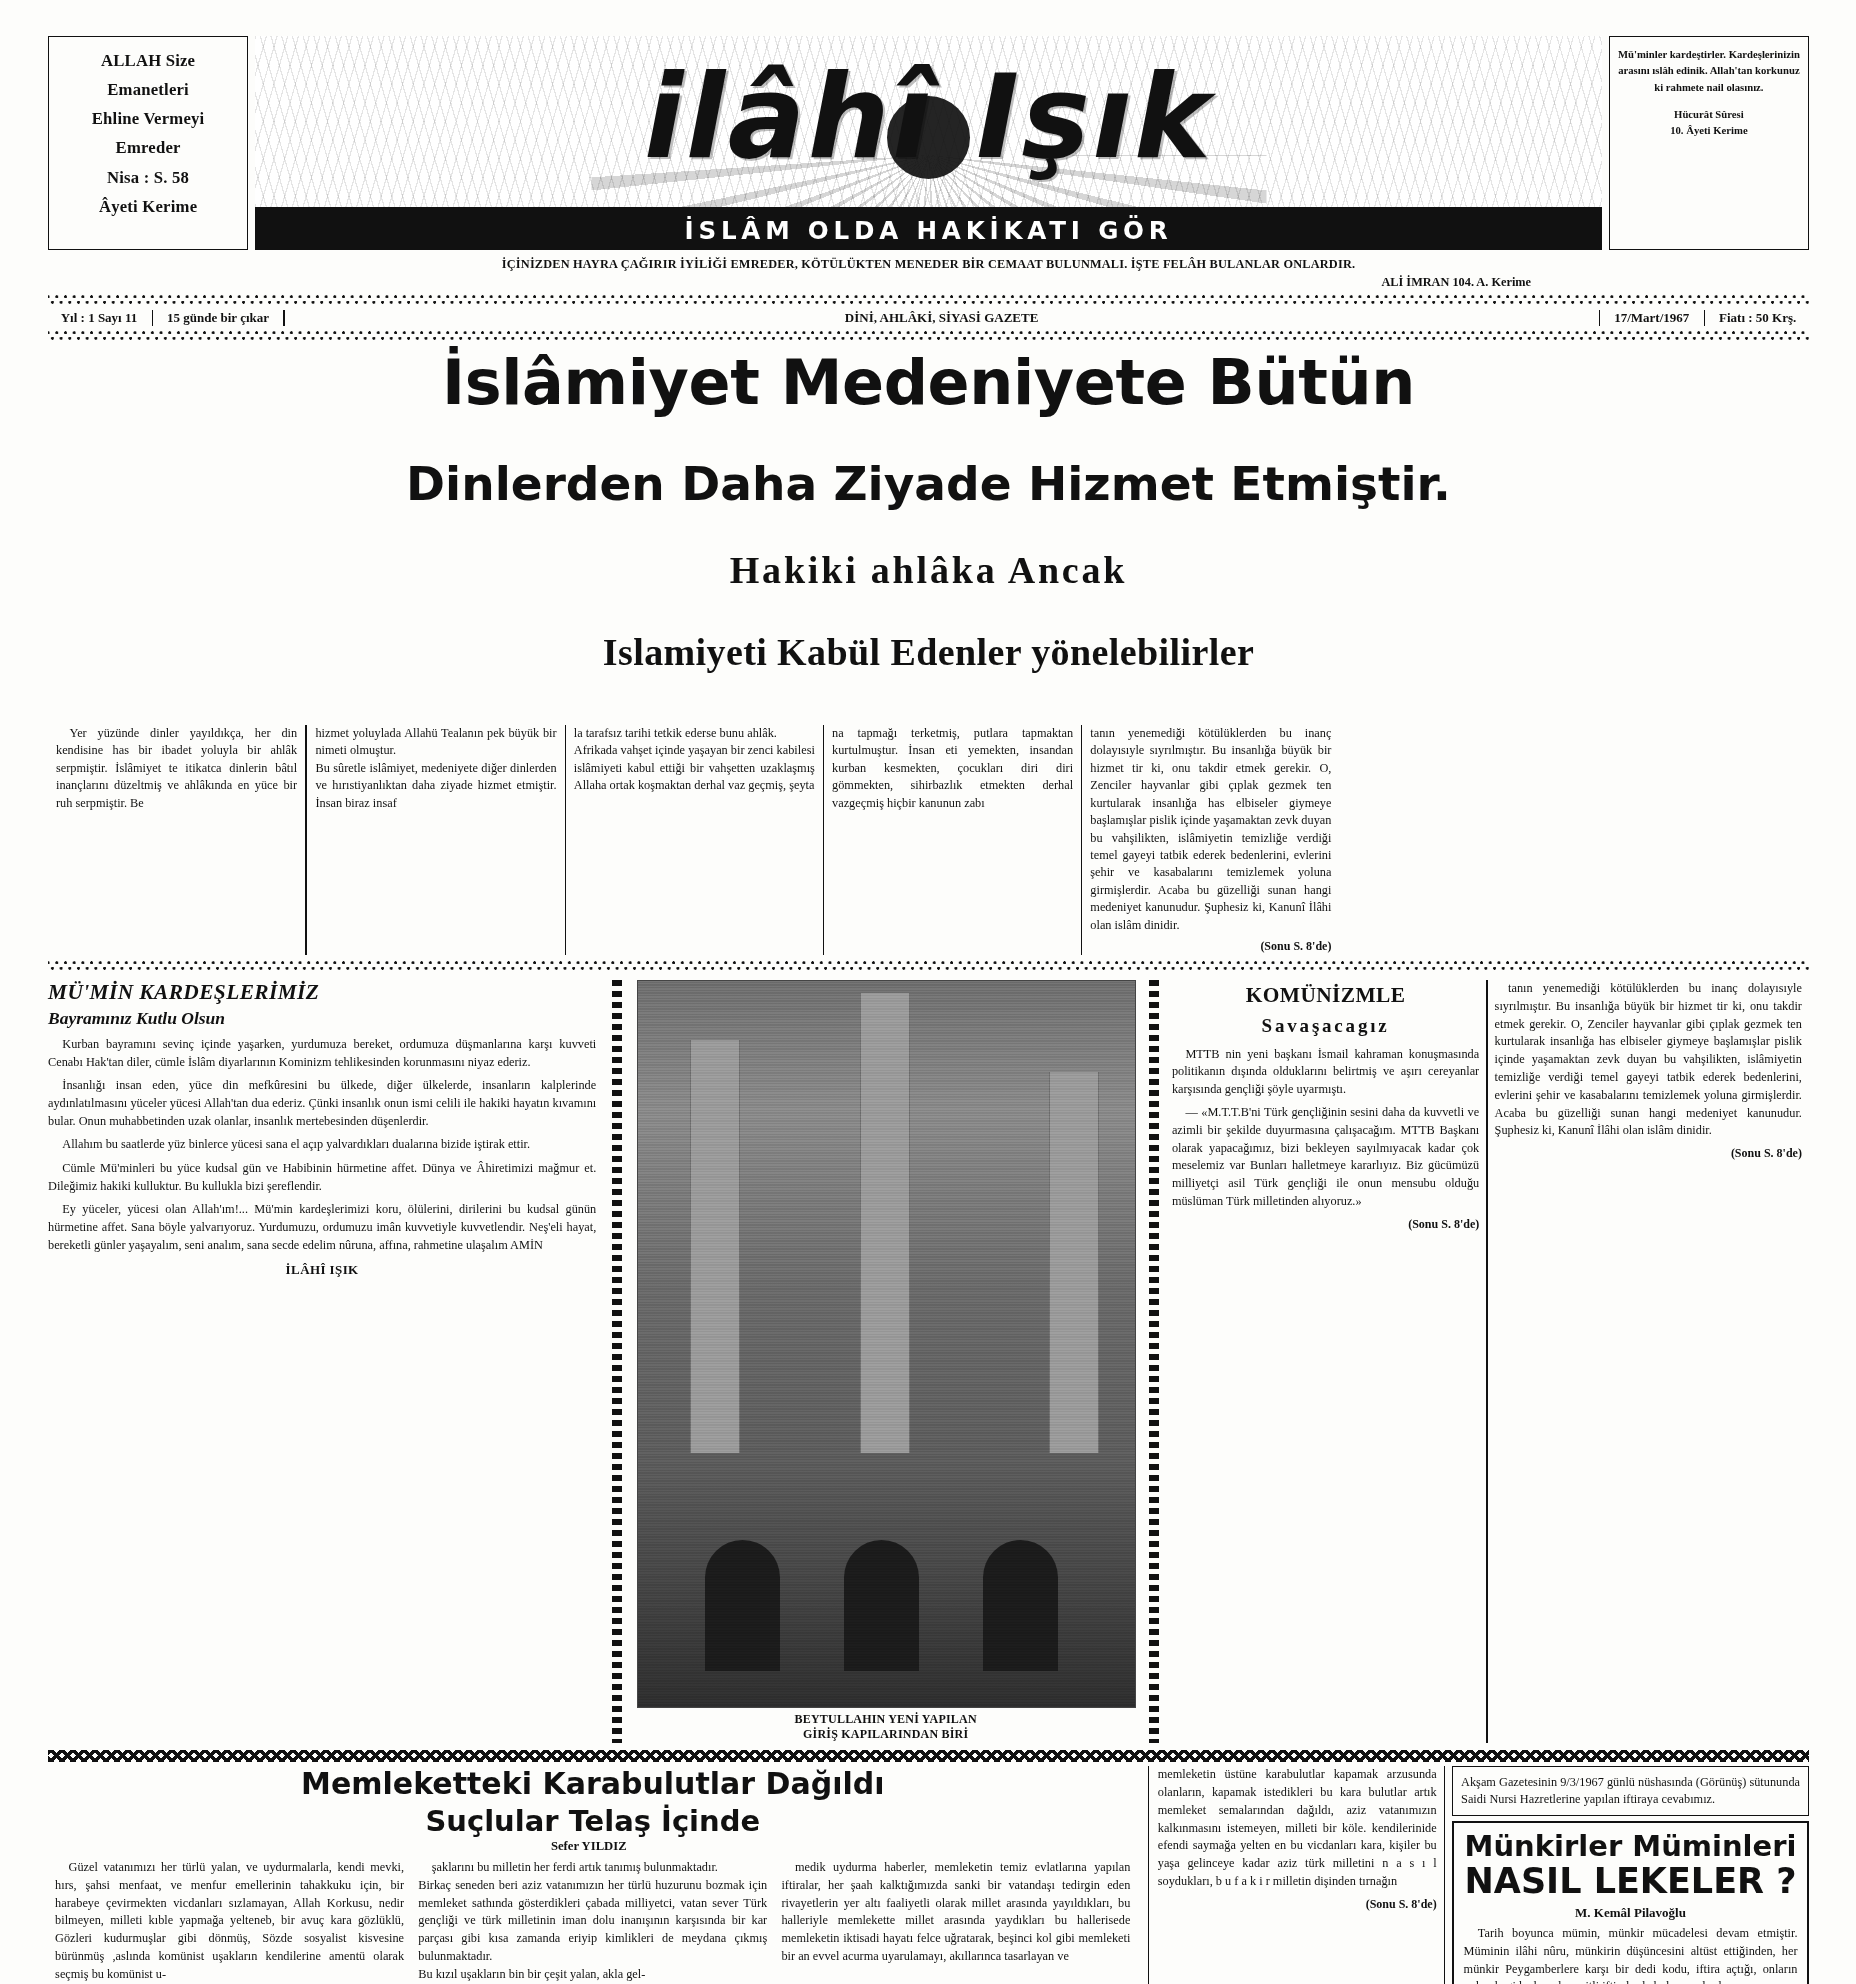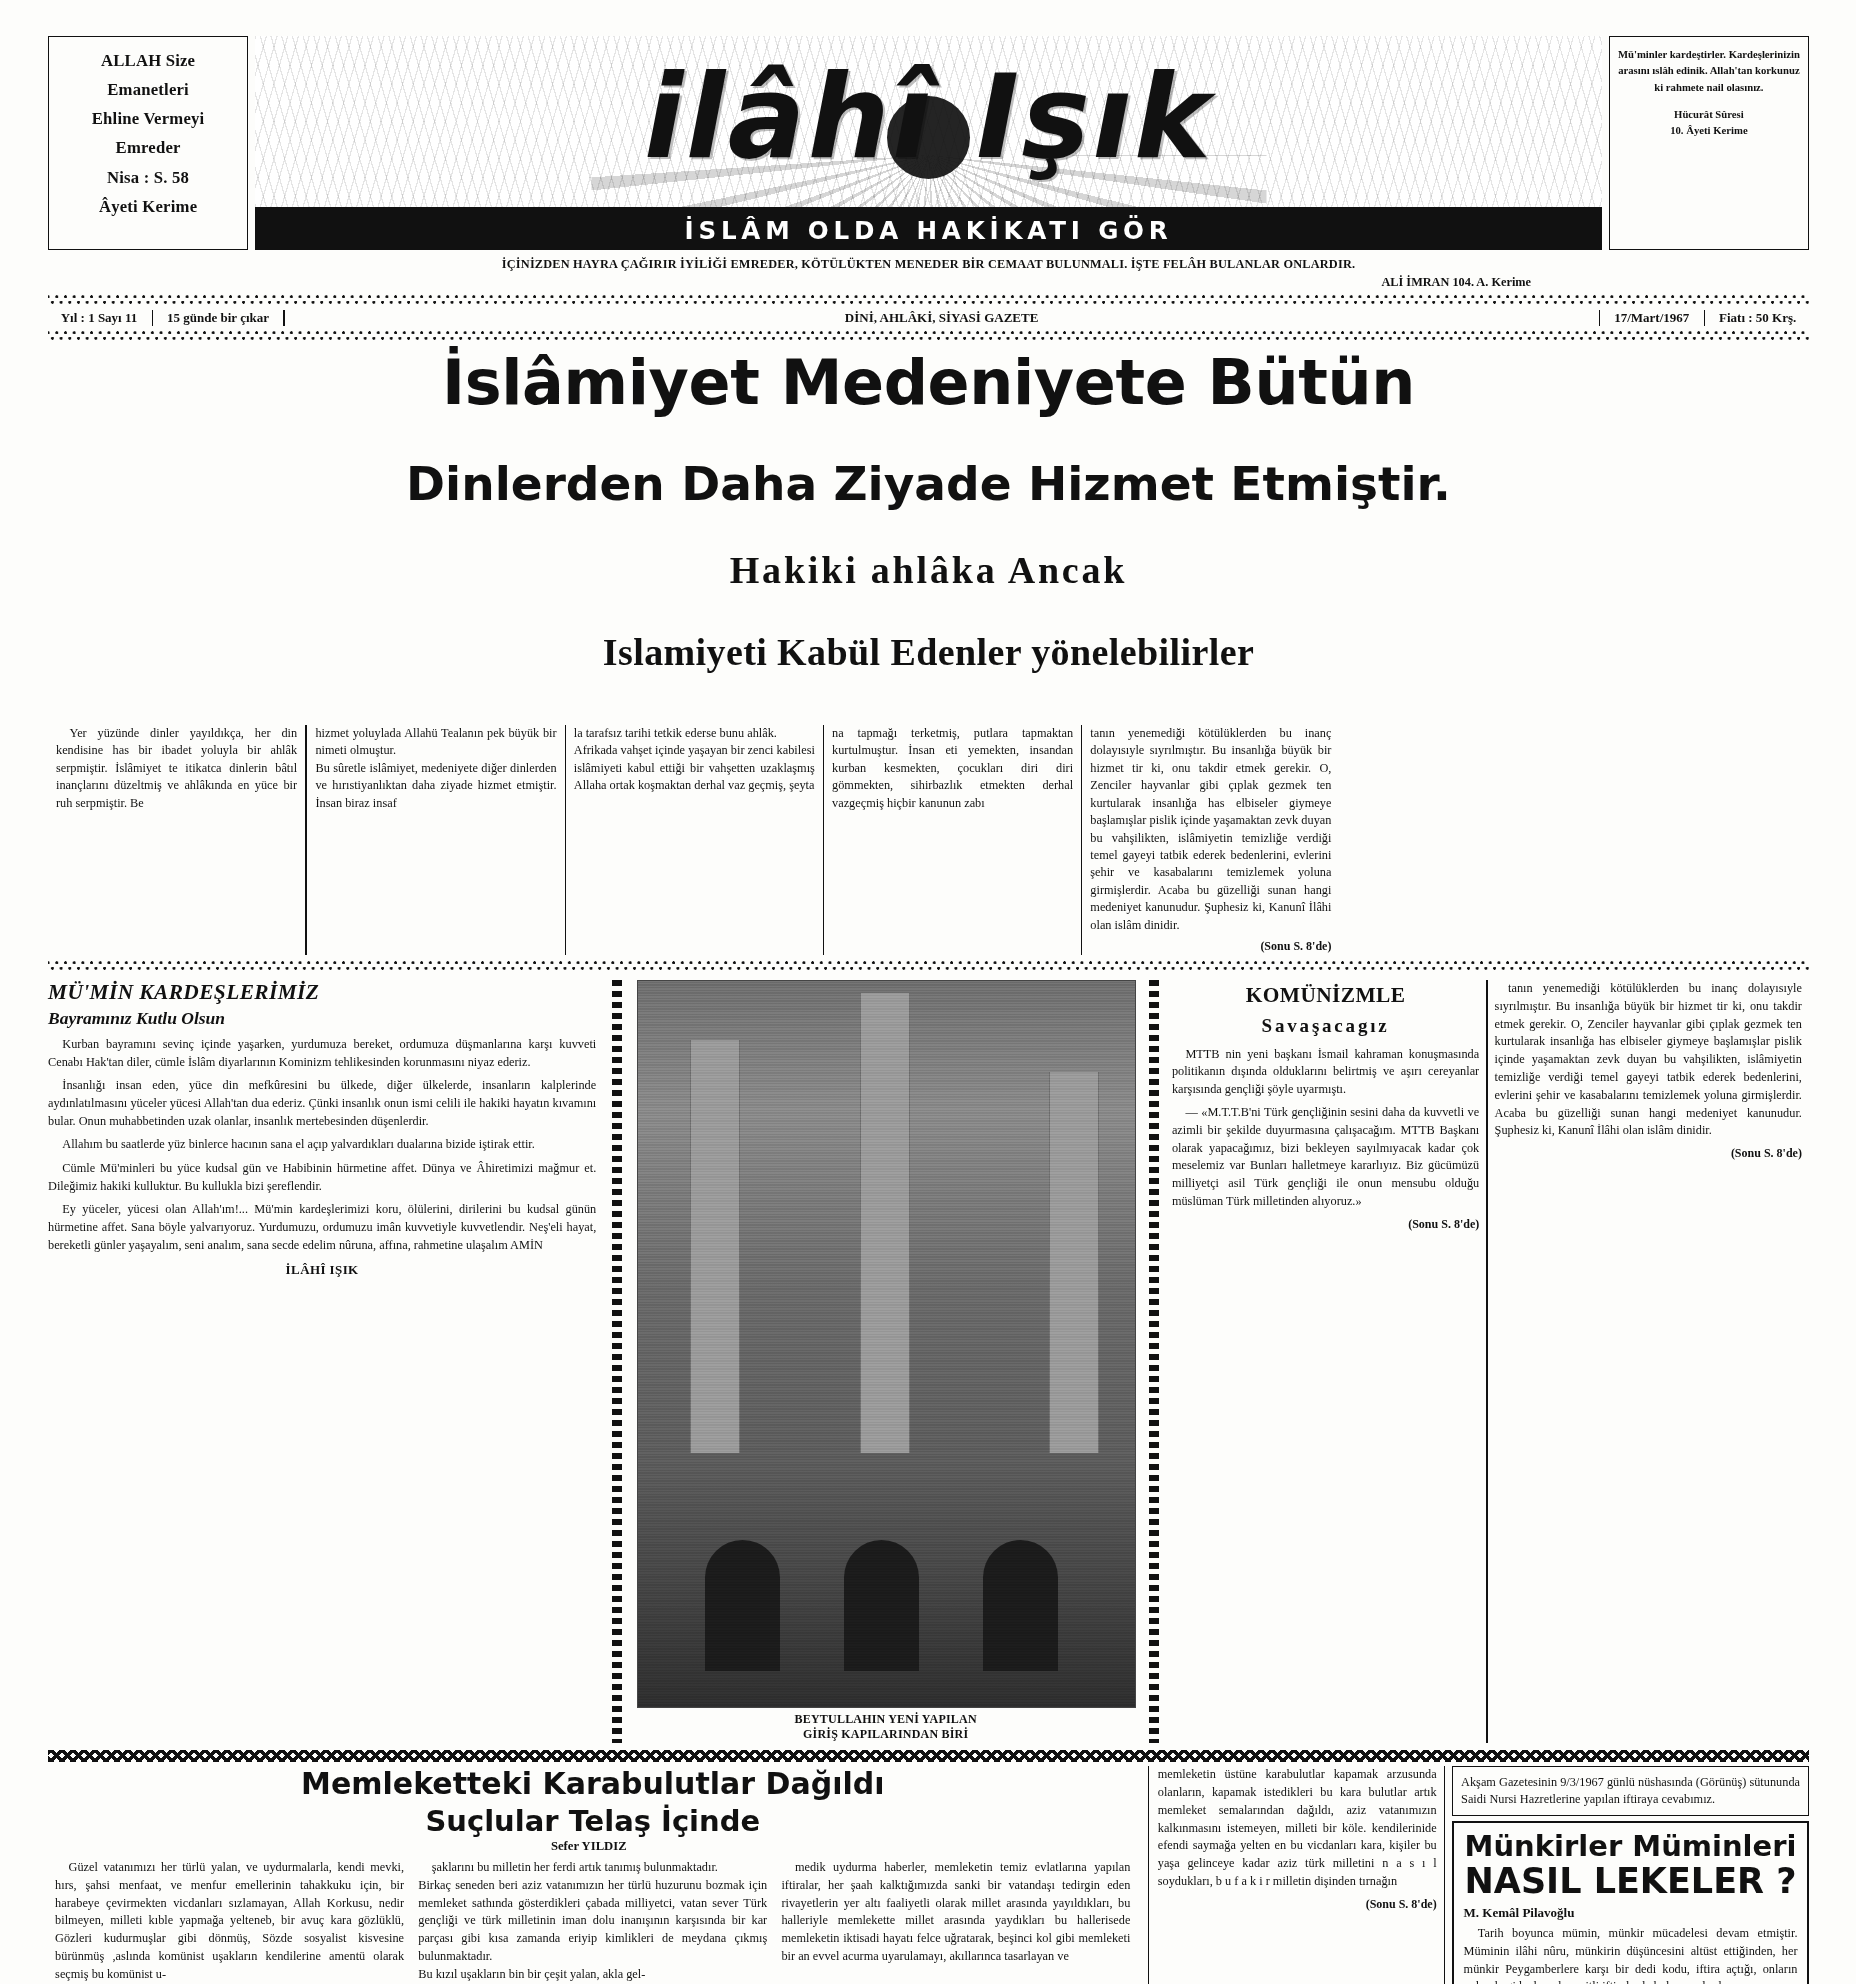--- a/index.html
+++ b/index.html
@@ -347,21 +347,21 @@
     line-height: 1.05;
   }
   .fb-title2 {
     text-align: center;
     font-family: "DejaVu Sans", sans-serif;
     font-weight: bold;
     font-size: 35px;
     line-height: 1.05;
     margin-top: 1.6px;
   }
-  .fb-author { text-align: left; font-weight: bold; font-size: 13px; margin: 5.6px 0 4px 0; }
+  .fb-author { text-align: center; font-weight: bold; font-size: 13px; margin: 5.6px 0 4px 0; }
   .framebox p { margin: 0 0 5.6px 0; text-indent: 14.3px; font-size: 12.3px; line-height: 1.45; text-align: justify; }
 </style>
 </head>
 <body>
 
 <div class="page">
 
   <div class="masthead">
     <div class="mast-box left" style="white-space:pre-line">ALLAH Size
 Emanetleri
@@ -438,21 +438,21 @@
 
   <div class="wave"></div>
 
   <div class="block2">
 
     <div class="b2-left">
       <div class="sec-title-it">MÜ'MİN KARDEŞLERİMİZ</div>
       <div class="sec-sub-it">Bayramınız Kutlu Olsun</div>
       <p>Kurban bayramını sevinç içinde yaşarken, yurdumuza bereket, ordumuza düşmanlarına karşı kuvveti Cenabı Hak'tan diler, cümle İslâm diyarlarının Kominizm tehlikesinden korunmasını niyaz ederiz.</p>
       <p>İnsanlığı insan eden, yüce din mefkûresini bu ülkede, diğer ülkelerde, insanların kalplerinde aydınlatılmasını yüceler yücesi Allah'tan dua ederiz. Çünki insanlık onun ismi celili ile hakiki hayatın kıvamını bular. Onun muhabbetinden uzak olanlar, insanlık mertebesinden düşenlerdir.</p>
-      <p>Allahım bu saatlerde yüz binlerce hacının sana el açıp yalvardıkları dualarına bizide iştirak ettir.</p>
+      <p>Allahım bu saatlerde yüz binlerce yücesi sana el açıp yalvardıkları dualarına bizide iştirak ettir.</p>
       <p>Cümle Mü'minleri bu yüce kudsal gün ve Habibinin hürmetine affet. Dünya ve Âhiretimizi mağmur et. Dileğimiz hakiki kulluktur. Bu kullukla bizi şereflendir.</p>
       <p>Ey yüceler, yücesi olan Allah'ım!... Mü'min kardeşlerimizi koru, ölülerini, dirilerini bu kudsal günün hürmetine affet. Sana böyle yalvarıyoruz. Yurdumuzu, ordumuzu imân kuvvetiyle kuvvetlendir. Neş'eli hayat, bereketli günler yaşayalım, seni analım, sana secde edelim nûruna, affına, rahmetine ulaşalım AMİN</p>
       <div class="sign-right">İLÂHÎ IŞIK</div>
     </div>
 
     <div class="dashline-v"></div>
 
     <div class="b2-photo">
       <div class="photo">
         <div class="minaret m1"></div>

